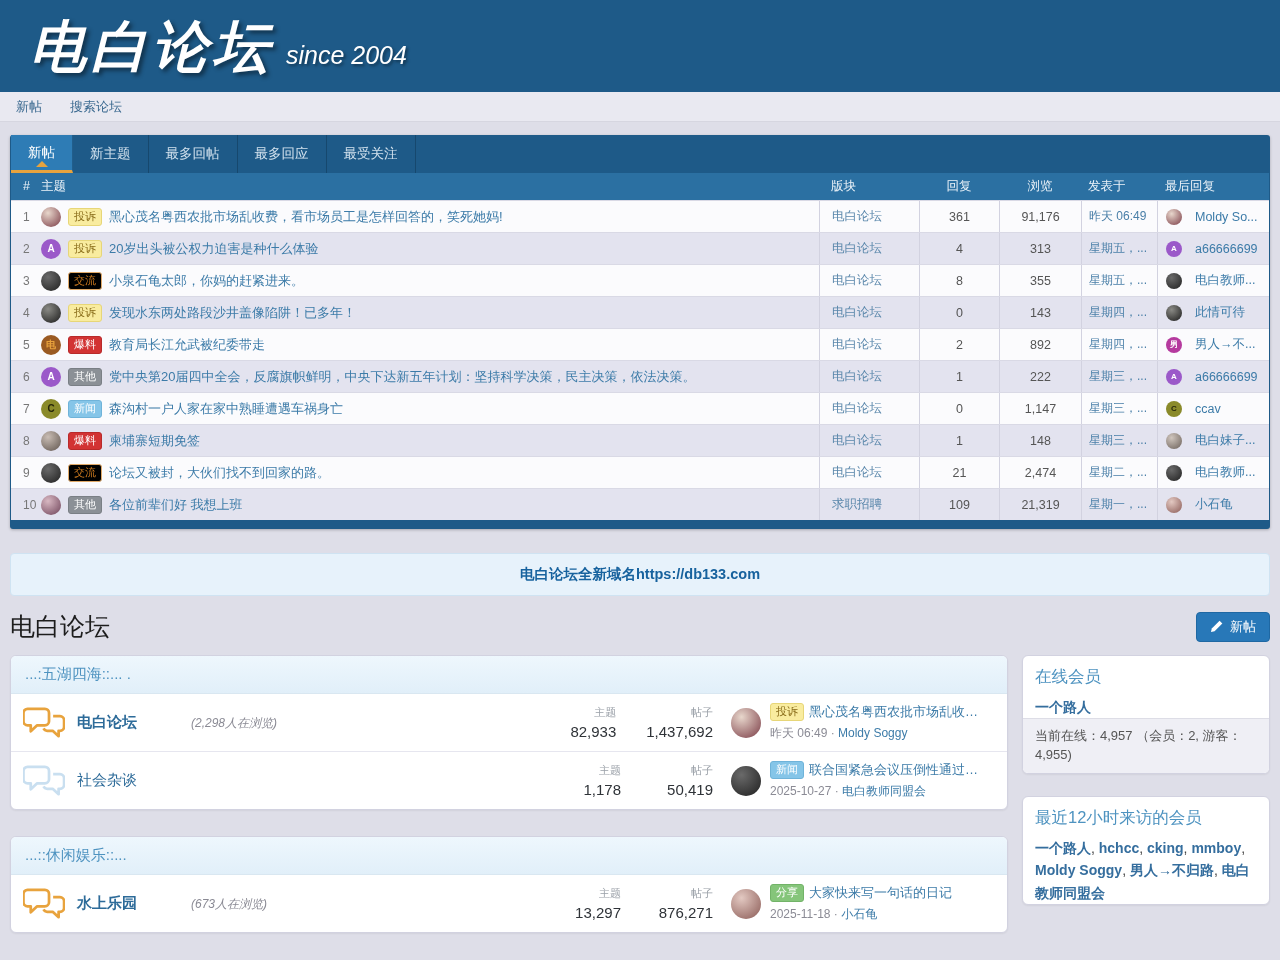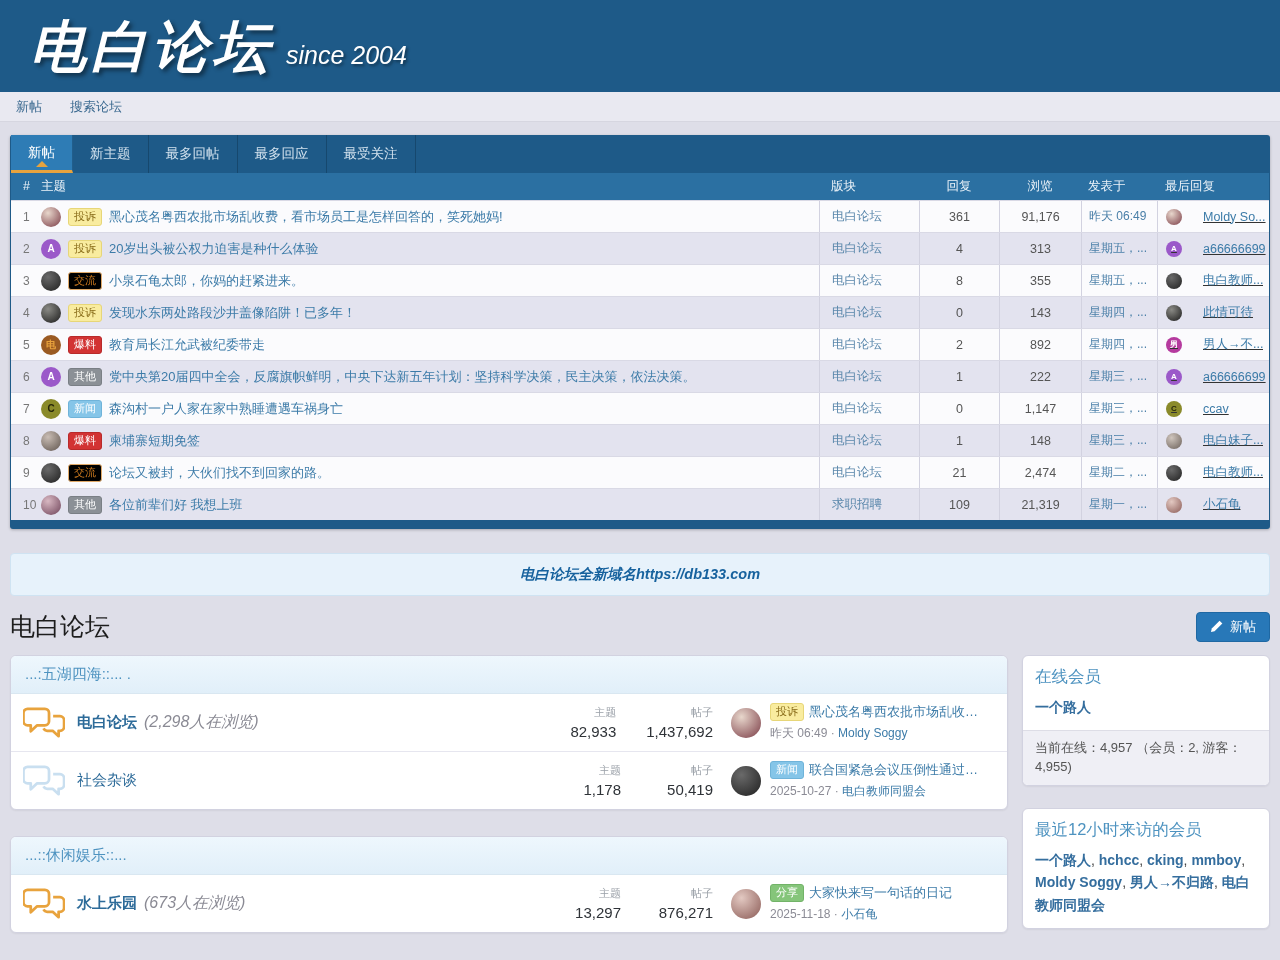--- a/index.html
+++ b/index.html
@@ -56,68 +56,68 @@
   .hot-row:nth-child(even) { background:#e3e3ef; }
   .hot-row > * { display:flex; align-items:center; }
   .hot-row .c-num { color:#777; font-size:12px; }
   .hot-row .c-main { gap:7px; padding-right:10px; }
   .hot-row .title { color:#3c7ba8; white-space:nowrap; overflow:hidden; text-overflow:ellipsis; }
   .hot-row .c-forum, .hot-row .c-replies, .hot-row .c-views, .hot-row .c-posted, .hot-row .c-last { border-left:1px solid #d2d2e0; }
   .hot-row .c-forum { color:#5a87ab; font-size:12.5px; }
   .hot-row .c-replies { justify-content:center; color:#555; font-size:12.5px; }
   .hot-row .c-views { justify-content:center; color:#555; font-size:12.5px; }
   .hot-row .c-posted { color:#4a7fa8; font-size:12px; white-space:nowrap; overflow:hidden; }
-  .hot-row .c-last { gap:21px; overflow:hidden;text-decoration:underline; }
+  .hot-row .c-last { gap:13px; overflow:hidden; }
   .lname { color:#3c7ba8; font-size:12.5px; white-space:nowrap; overflow:hidden; text-overflow:ellipsis; }
 
   .avatar { border-radius:50%; flex:none; display:inline-flex; align-items:center; justify-content:center; font-weight:bold; line-height:1; }
 
   .badge { font-size:11px; line-height:1; padding:2px 5px 3px; border-radius:3px; white-space:nowrap; flex:none; }
   .b-tousu    { background:#f9ec9f; color:#8a6d1a; border:1px solid #e7d678; }
   .b-jiaoliu  { background:#000000; color:#cc7a1f; border:1px solid #e0a968; }
   .b-baoliao  { background:#d23333; color:#fff;    border:1px solid #b82a2a; }
   .b-qita     { background:#8b9096; color:#fff;    border:1px solid #7a7f85; }
   .b-xinwen   { background:#85c5e8; color:#fff;    border:1px solid #6fb3d9; }
   .b-fenxiang { background:#85c57a; color:#fff;    border:1px solid #72b368; }
 
   
-  .announce { margin:24px 10px 0; background:#e7f2fb; border:1px solid #cfe3f2; border-radius:4px; text-align:center; padding:11px 0; font-size:14.5px; font-weight:bold; color:#17629e;font-style:italic; }
+  .announce { margin:24px 10px 0; background:#e7f2fb; border:1px solid #cfe3f2; border-radius:4px; text-align:center; padding:11px 0; font-size:14.5px; font-weight:bold; color:#17629e; }
   .title-row { display:flex; align-items:center; justify-content:space-between; margin:14px 10px 12px; }
   .title-row h1 { margin:0; font-size:25px; font-weight:400; color:#1d1d1d; }
   .newpost-btn { background:#2878b8; border:1px solid #1f68a3; color:#fff; border-radius:4px; height:30px; padding:0 13px; font-size:13px; display:flex; align-items:center; gap:7px; font-family:inherit; cursor:pointer; }
 
   
   .content { display:flex; gap:14px; margin:0 10px; align-items:flex-start; }
   .main-col { flex:1; min-width:0; }
   .sidebar { width:248px; flex:none; }
 
   .card { background:#fff; border:1px solid #d2d2e0; border-radius:6px; overflow:hidden; margin-bottom:26px; box-shadow:0 1px 2px rgba(0,0,0,.06); }
   .card-head { background:linear-gradient(#eef7fd,#e1eff9); padding:9px 14px; color:#4e93c0; font-size:15px; border-bottom:1px solid #d9e7f1; }
   .forum-row { display:flex; align-items:center; padding:9px 12px; }
   .forum-row + .forum-row { border-top:1px solid #e6e6ef; }
   .ficon { width:42px; height:38px; flex:none; margin-right:12px; }
   .fname-wrap { flex:1; min-width:0; display:flex; align-items:baseline; gap:7px; }
   .fname { color:#2d6b99; font-size:15px; }
   .fname.bold { font-weight:bold; }
-  .viewers { font-style:italic; color:#8a8a94; font-size:16px; }
+  .viewers { font-style:italic; color:#8a8a94; font-size:12px;margin-left:47px; }
   .fstats { display:flex; gap:30px; margin-right:18px; flex:none; }
   .fstat { text-align:right; min-width:62px; }
   .slabel { font-size:11px; color:#9aa0a8; }
   .sval { font-size:15px; color:#2f3338; margin-top:3px; }
   .flatest { width:264px; flex:none; display:flex; align-items:center; gap:9px; min-width:0; }
   .ltext { min-width:0; flex:1; }
   .l1 { display:flex; align-items:center; gap:5px; min-width:0; }
   .ltitle { color:#3c7ba8; font-size:13px; white-space:nowrap; overflow:hidden; text-overflow:ellipsis; }
   .l2 { color:#8b8b95; font-size:12px; margin-top:4px; white-space:nowrap; overflow:hidden; }
   .lauthor { color:#3c7ba8; }
 
   
   .side-card { background:#fff; border:1px solid #d2d2e0; border-radius:6px; overflow:hidden; margin-bottom:22px; box-shadow:0 1px 2px rgba(0,0,0,.06); }
   .side-card h3 { margin:0; padding:10px 12px 8px; font-size:16.5px; font-weight:400; color:#4e93c0; }
-  .side-body { padding:0 12px 12px; font-size:14px; color:#444; line-height:1.6; }
+  .side-body { padding:0 12px 0; font-size:14px; color:#444; line-height:1.6; }
   .mlink { color:#356e9e; font-weight:bold; }
   .side-foot { background:#efeff5; border-top:1px solid #dddde6; padding:8px 12px; font-size:13px; color:#555; line-height:1.45; }
 </style>
 </head>
 <body>
 
 <header class="site-header">
   <div class="logo-row">
     <a class="logo">
       <span class="logo-main">电白论坛</span>

